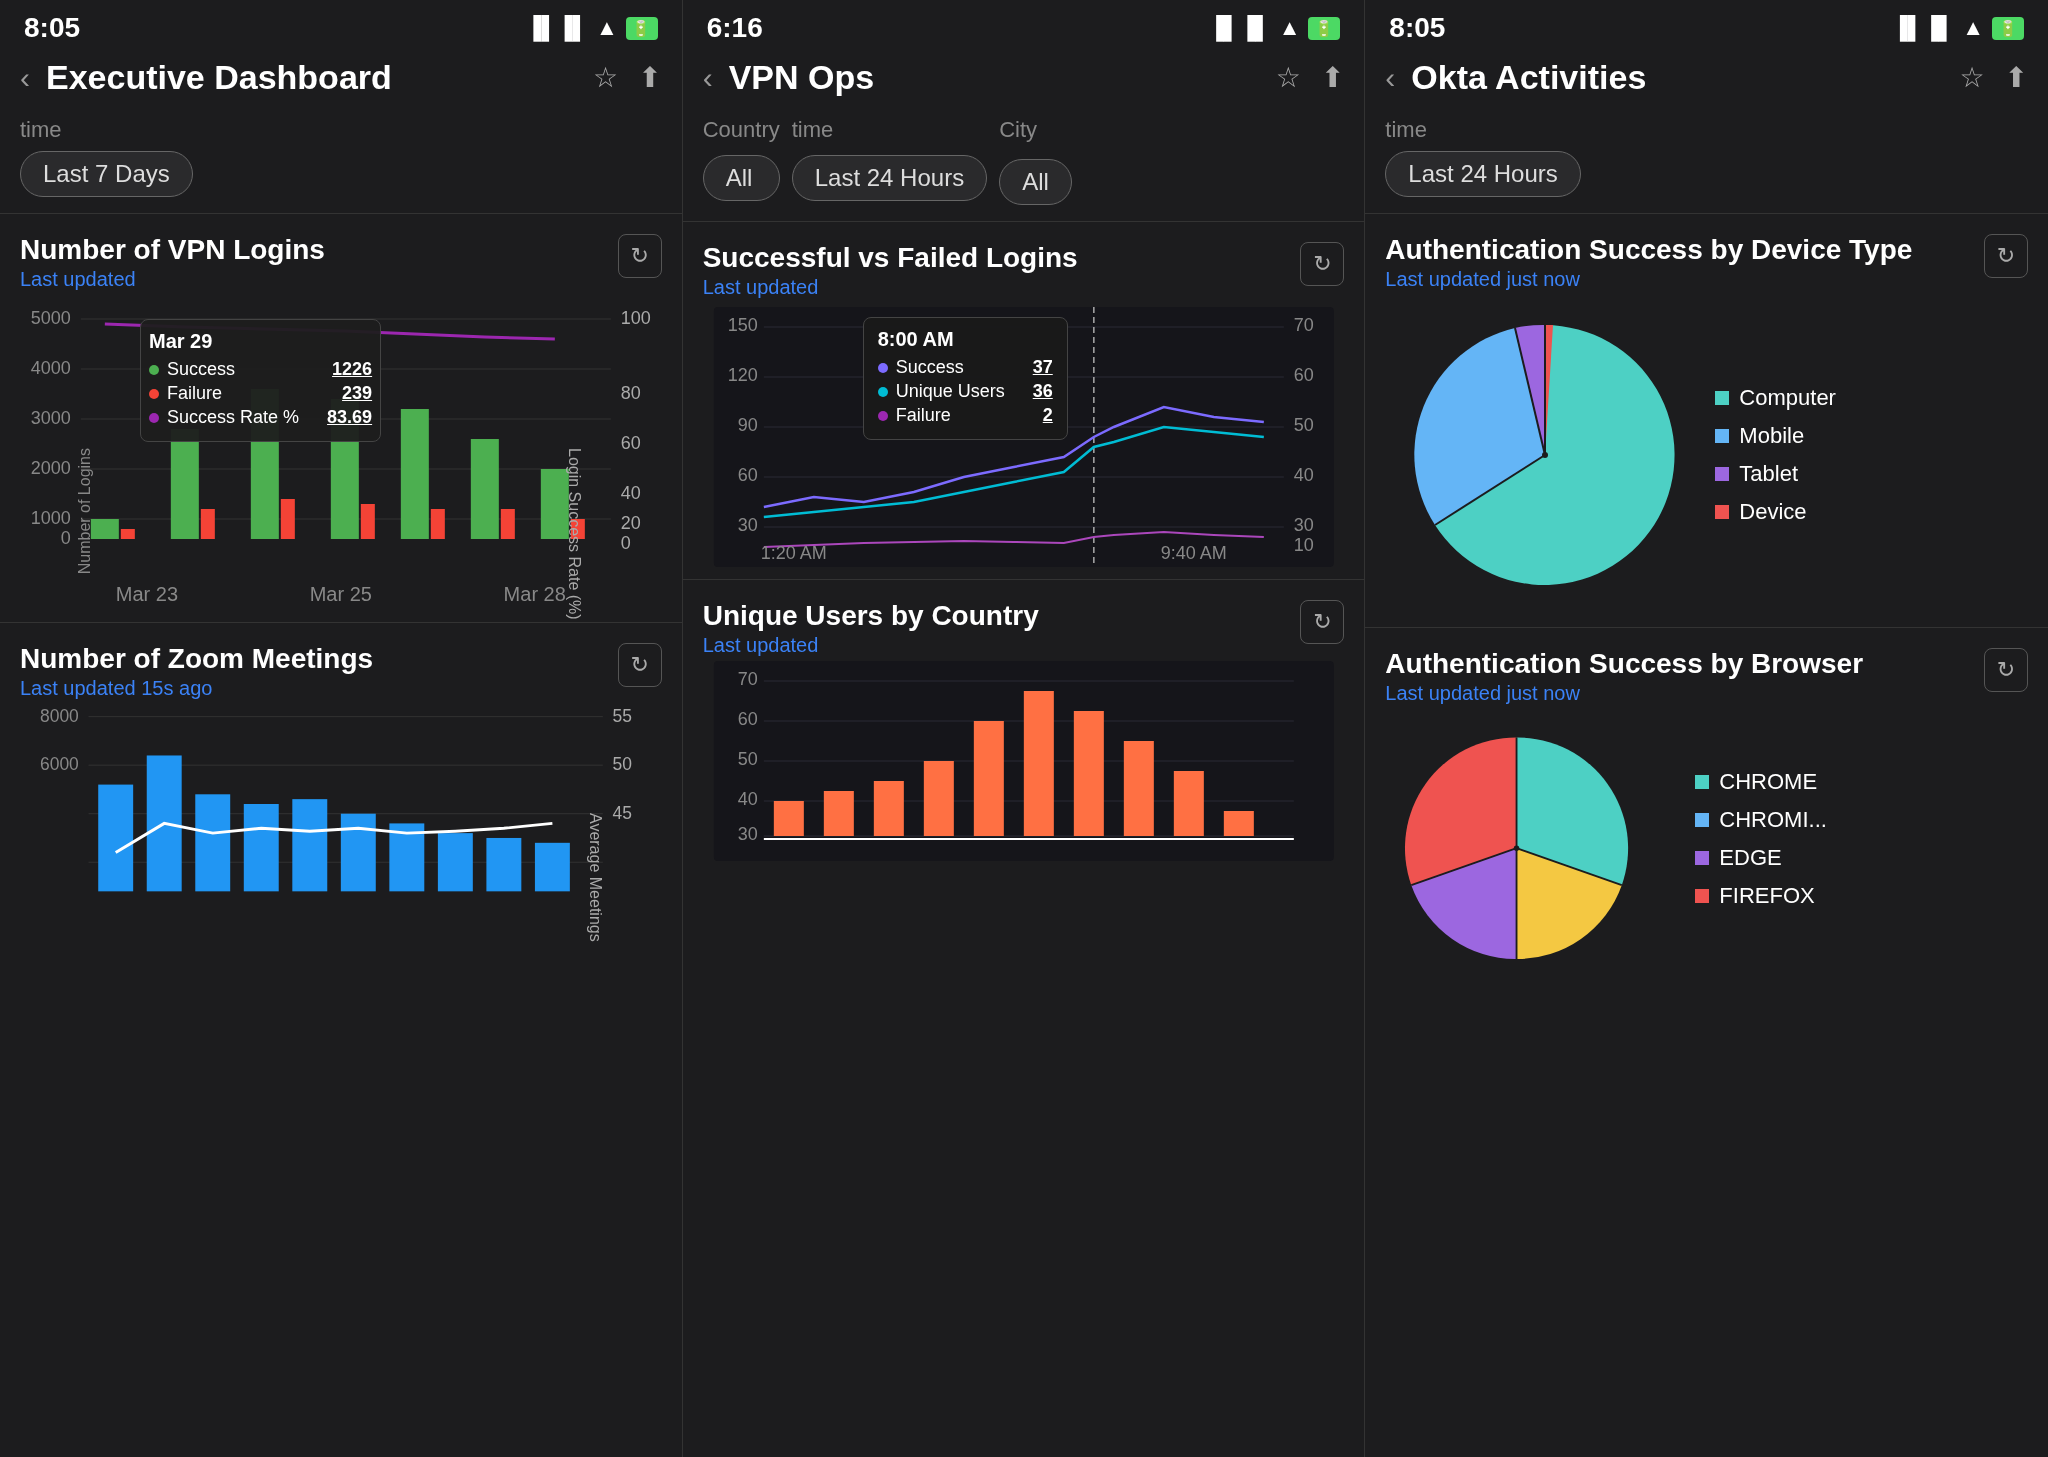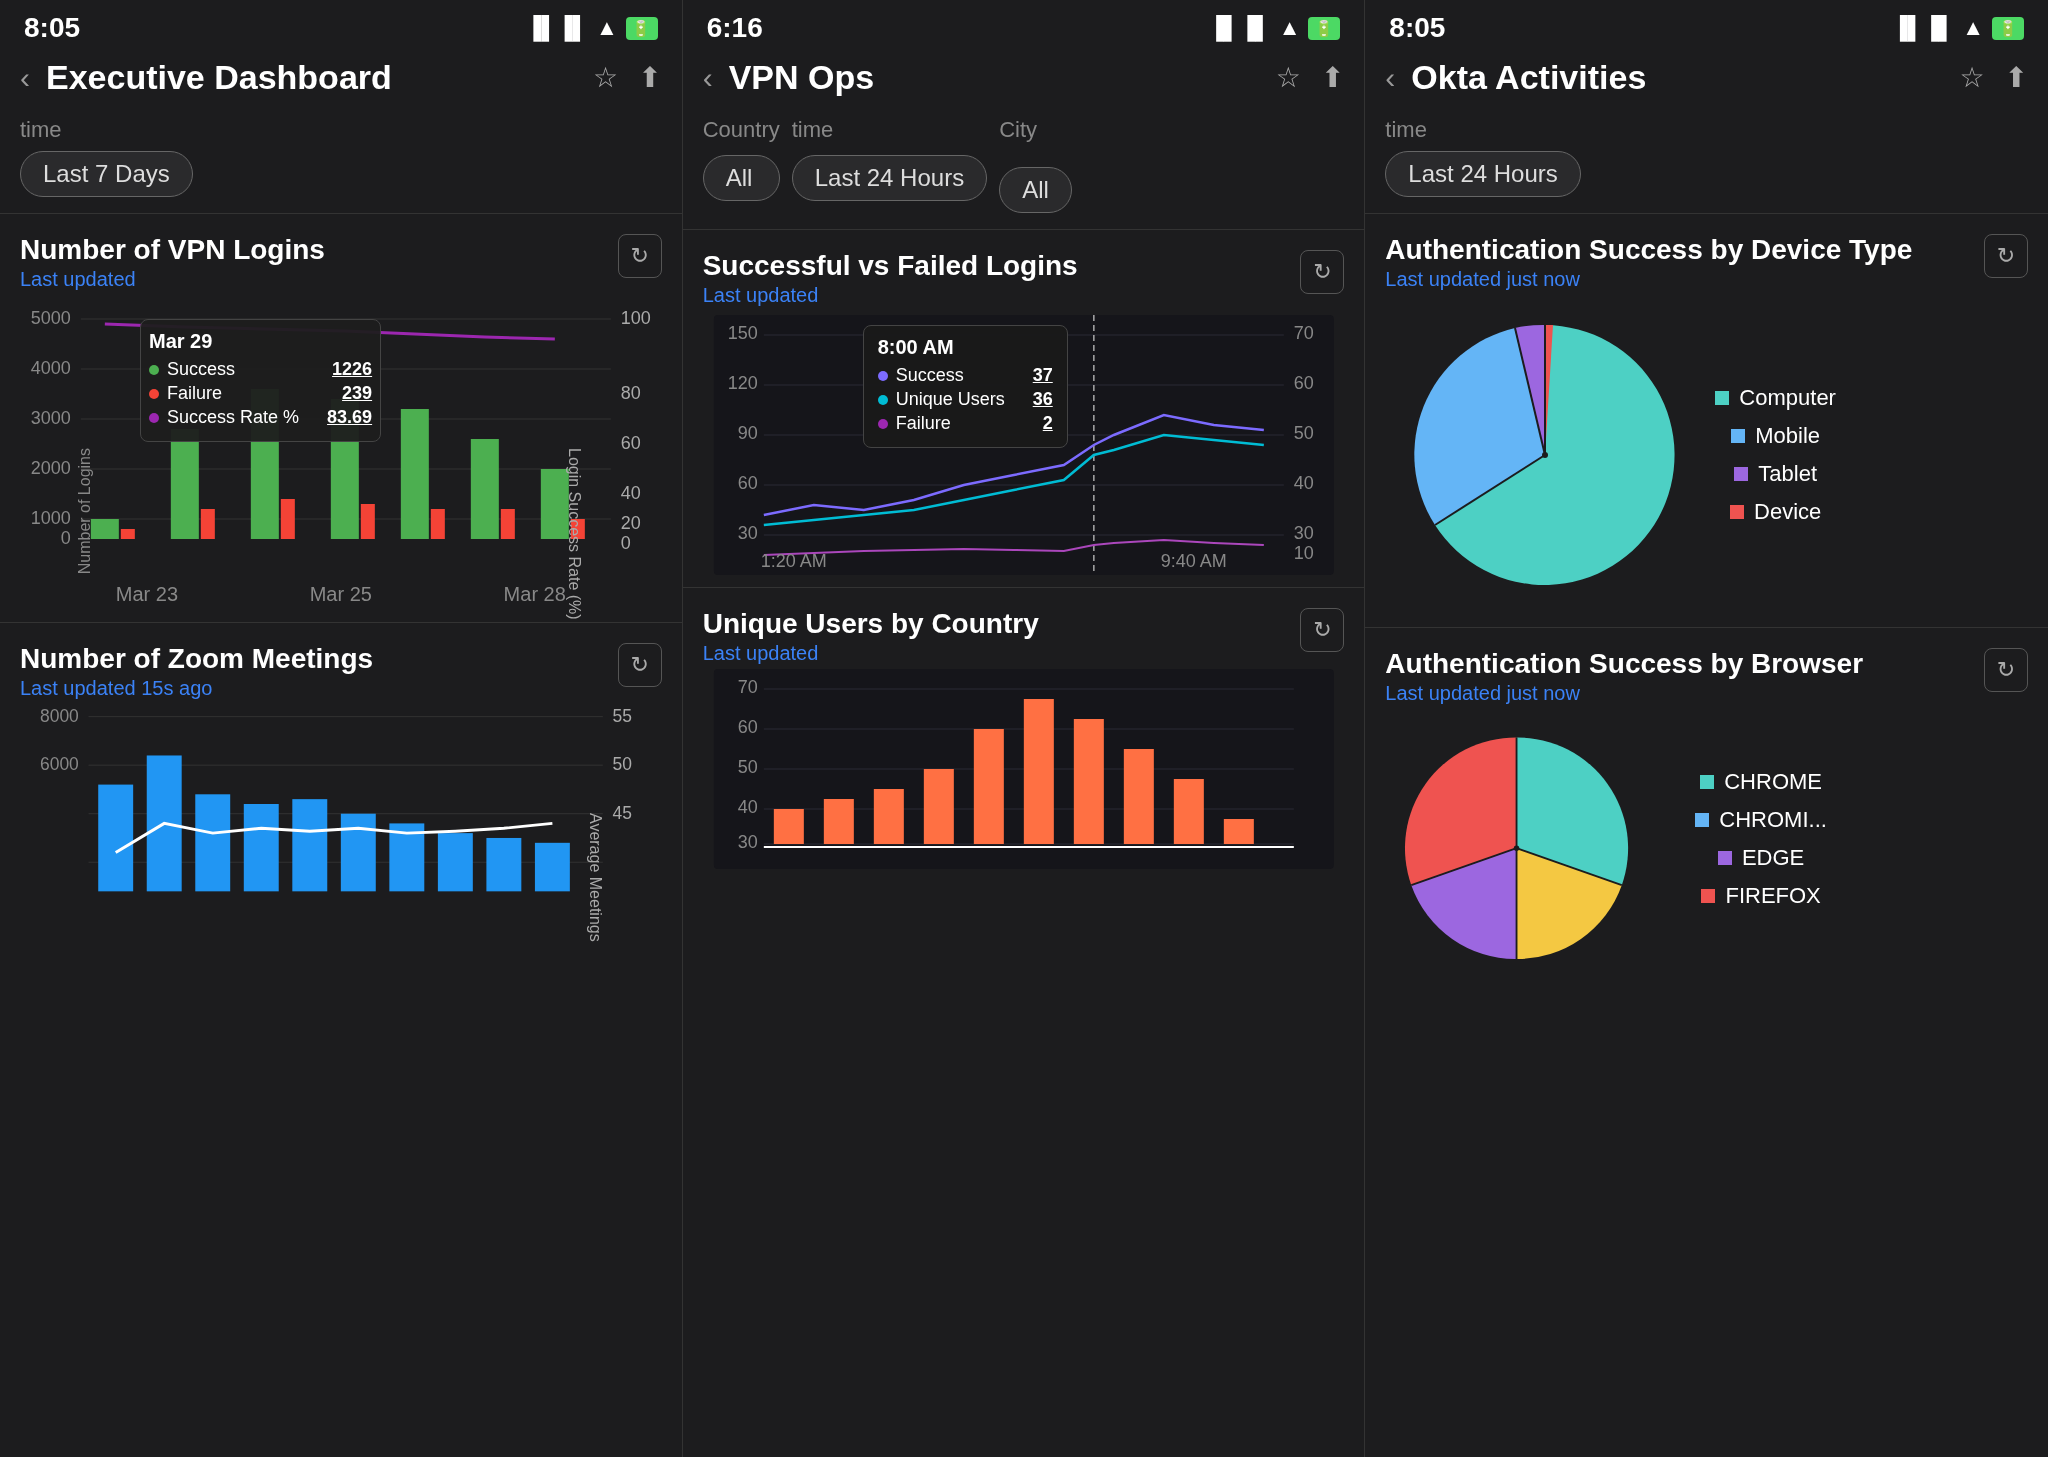--- a/index.html
+++ b/index.html
@@ -244,21 +244,20 @@
       display: flex;
       flex-direction: column;
       gap: 12px;
     }
 
     .legend-item {
       display: flex;
       align-items: center;
       gap: 10px;
       font-size: 22px;
-      justify-content: center;
     }
 
     .legend-color {
       width: 14px;
       height: 14px;
       flex-shrink: 0;
     }
 
     
     .panel-content {
@@ -474,21 +473,21 @@
   <div class="filter-section">
     <div class="filter-pills">
       <div style="display:flex;flex-direction:column;gap:4px;">
         <div class="filter-label">Country</div>
         <div class="filter-pill active">All</div>
       </div>
       <div style="display:flex;flex-direction:column;gap:4px;">
         <div class="filter-label">time</div>
         <div class="filter-pill active">Last 24 Hours</div>
       </div>
-      <div style="display:flex;flex-direction:column;gap:16px;">
+      <div style="display:flex;flex-direction:column;gap:8px;">
         <div class="filter-label">City</div>
         <div class="filter-pill active">All</div>
       </div>
     </div>
   </div>
 
   <div class="section-divider"></div>
 
   <div class="panel-content">
 

